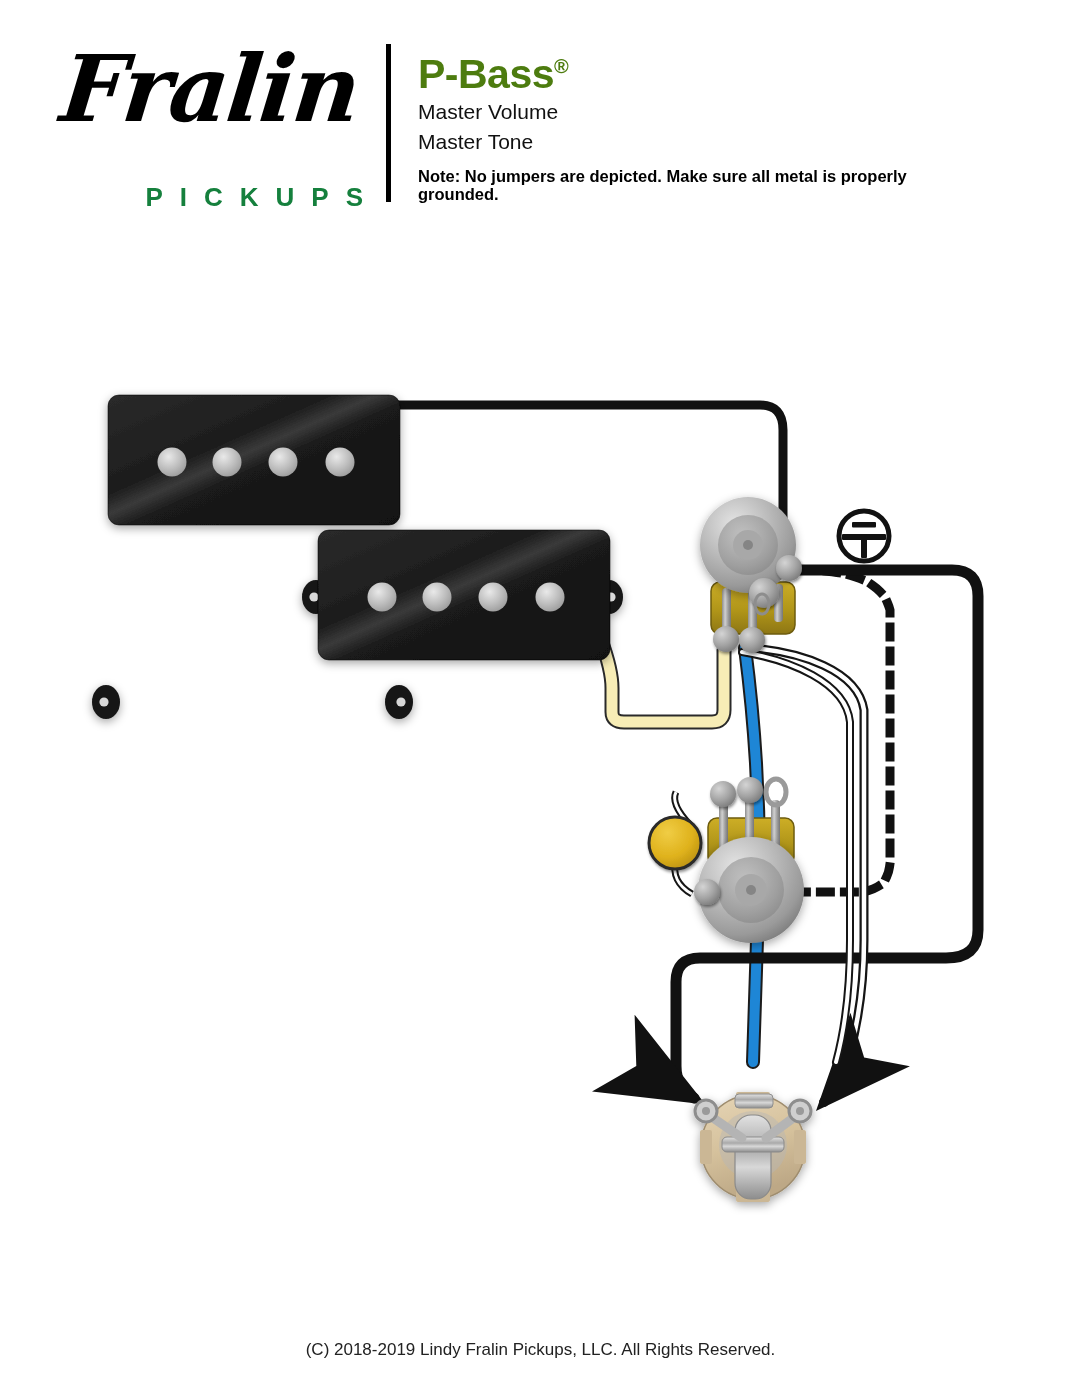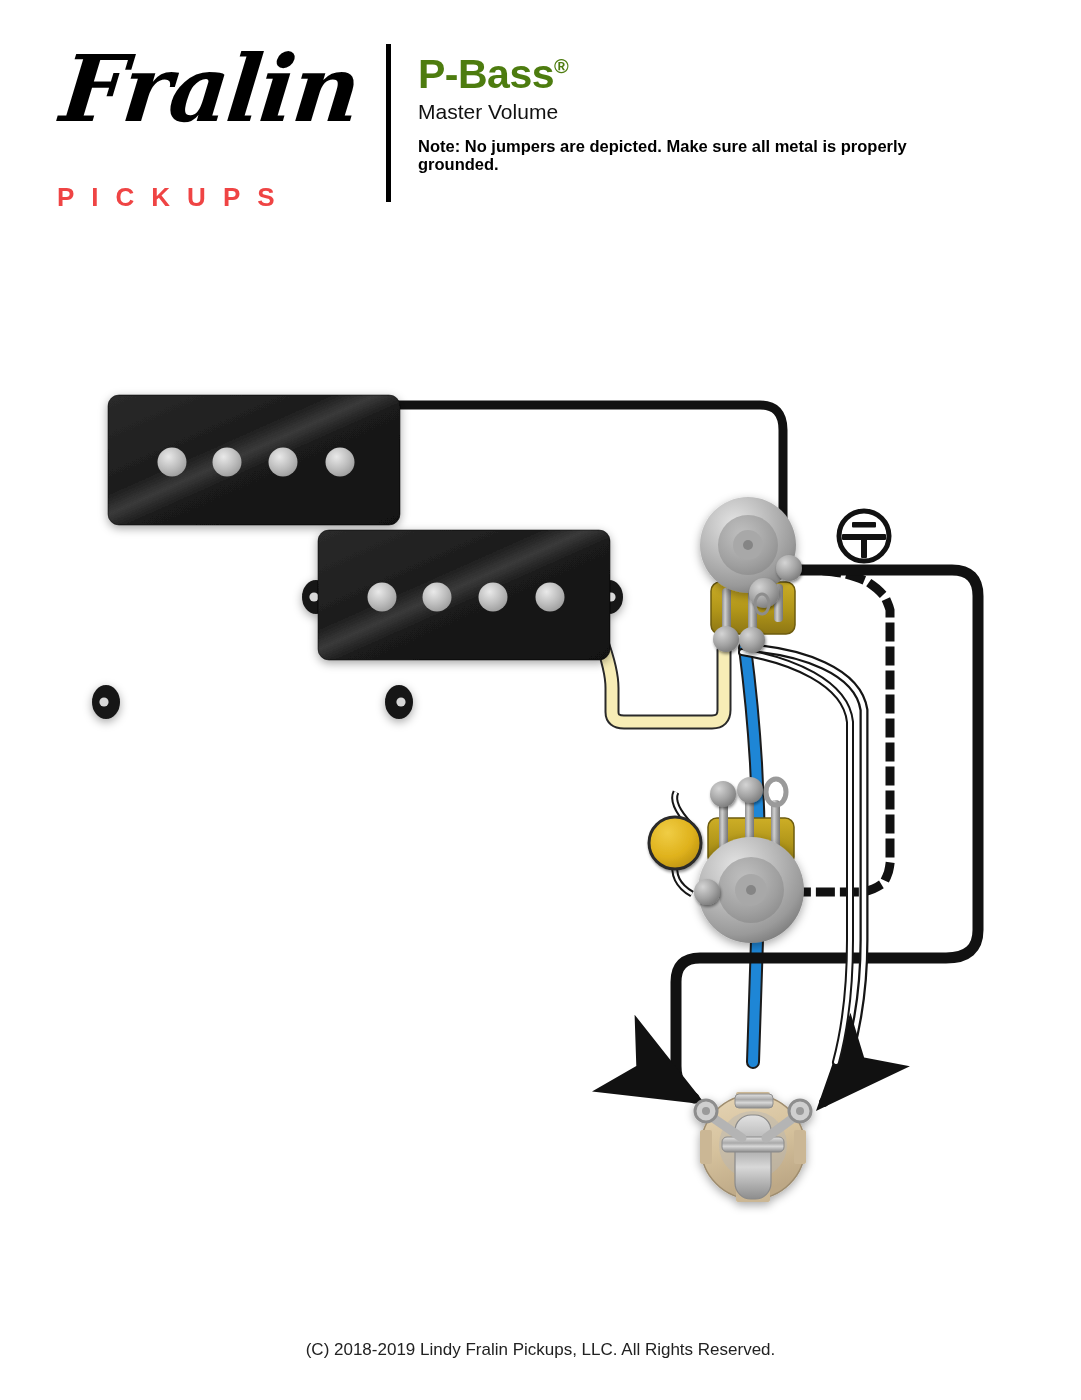--- a/index.html
+++ b/index.html
@@ -40,27 +40,27 @@
     font-size: 92px;
     line-height: 110px;
     letter-spacing: -2px;
     color: #000000;
     transform: skewX(-6deg);
   }
   #brand-sub {
     position: absolute;
     left: 0; top: 148px;
     width: 340px;
-    text-align: left;
+    text-align: right;
     font-family: "Liberation Sans", sans-serif;
     font-weight: 700;
     font-size: 26px;
     letter-spacing: 17px;
     text-indent: 17px;
-    color: #ef4444;
+    color: #15803d;
   }
   #brand-divider {
     position: absolute;
     left: 386px; top: 44px;
     width: 5px;
     height: 158px;
     background: #000000;
   }
   #title-block {
     position: absolute;
@@ -123,20 +123,21 @@
     <div id="brand-sub">PICKUPS</div>
   </div>
 
   <div id="brand-divider"></div>
 
   <div id="title-block">
     <div id="title-main">
       <span>P-Bass</span><span class="reg">®</span>
     </div>
     <div class="title-line">Master Volume</div>
+    <div class="title-line">Master Tone</div>
     <div id="title-note">Note: No jumpers are depicted. Make sure all metal is properly grounded.</div>
   </div>
 </div>
 
 <div id="diagram">
 <svg width="1081" height="1090" viewBox="0 0 1081 1090" xmlns="http://www.w3.org/2000/svg">
   <defs>
     <linearGradient id="pkupFace" x1="0" y1="0" x2="1" y2="1">
       <stop offset="0%" stop-color="#2a2a2a"></stop>
       <stop offset="38%" stop-color="#1d1d1d"></stop>

